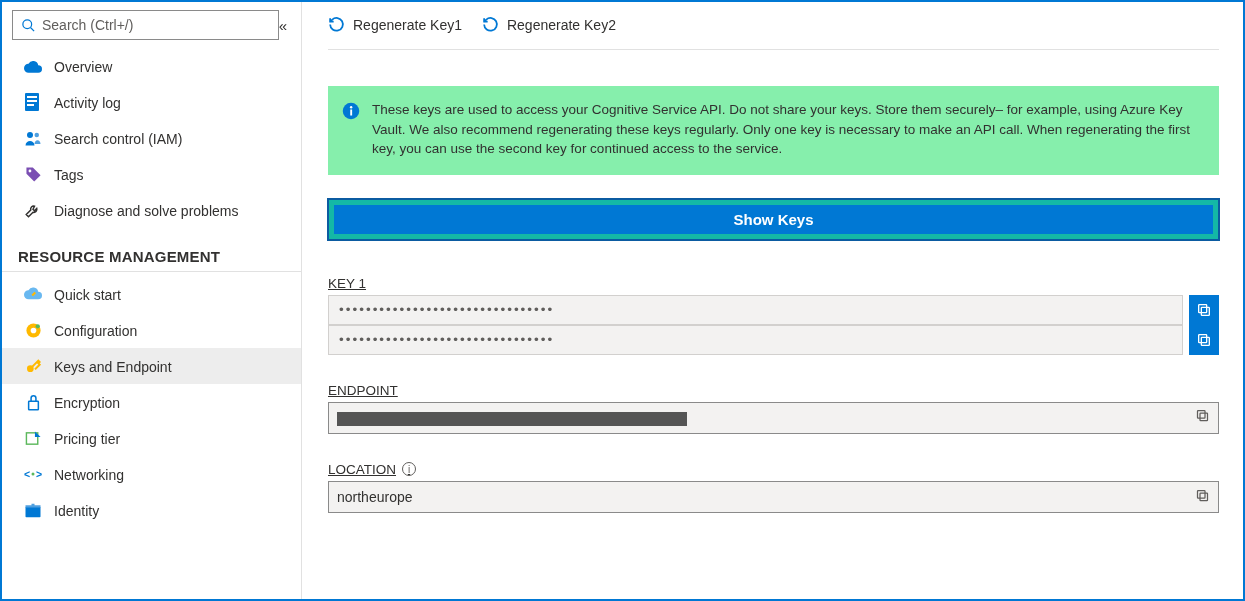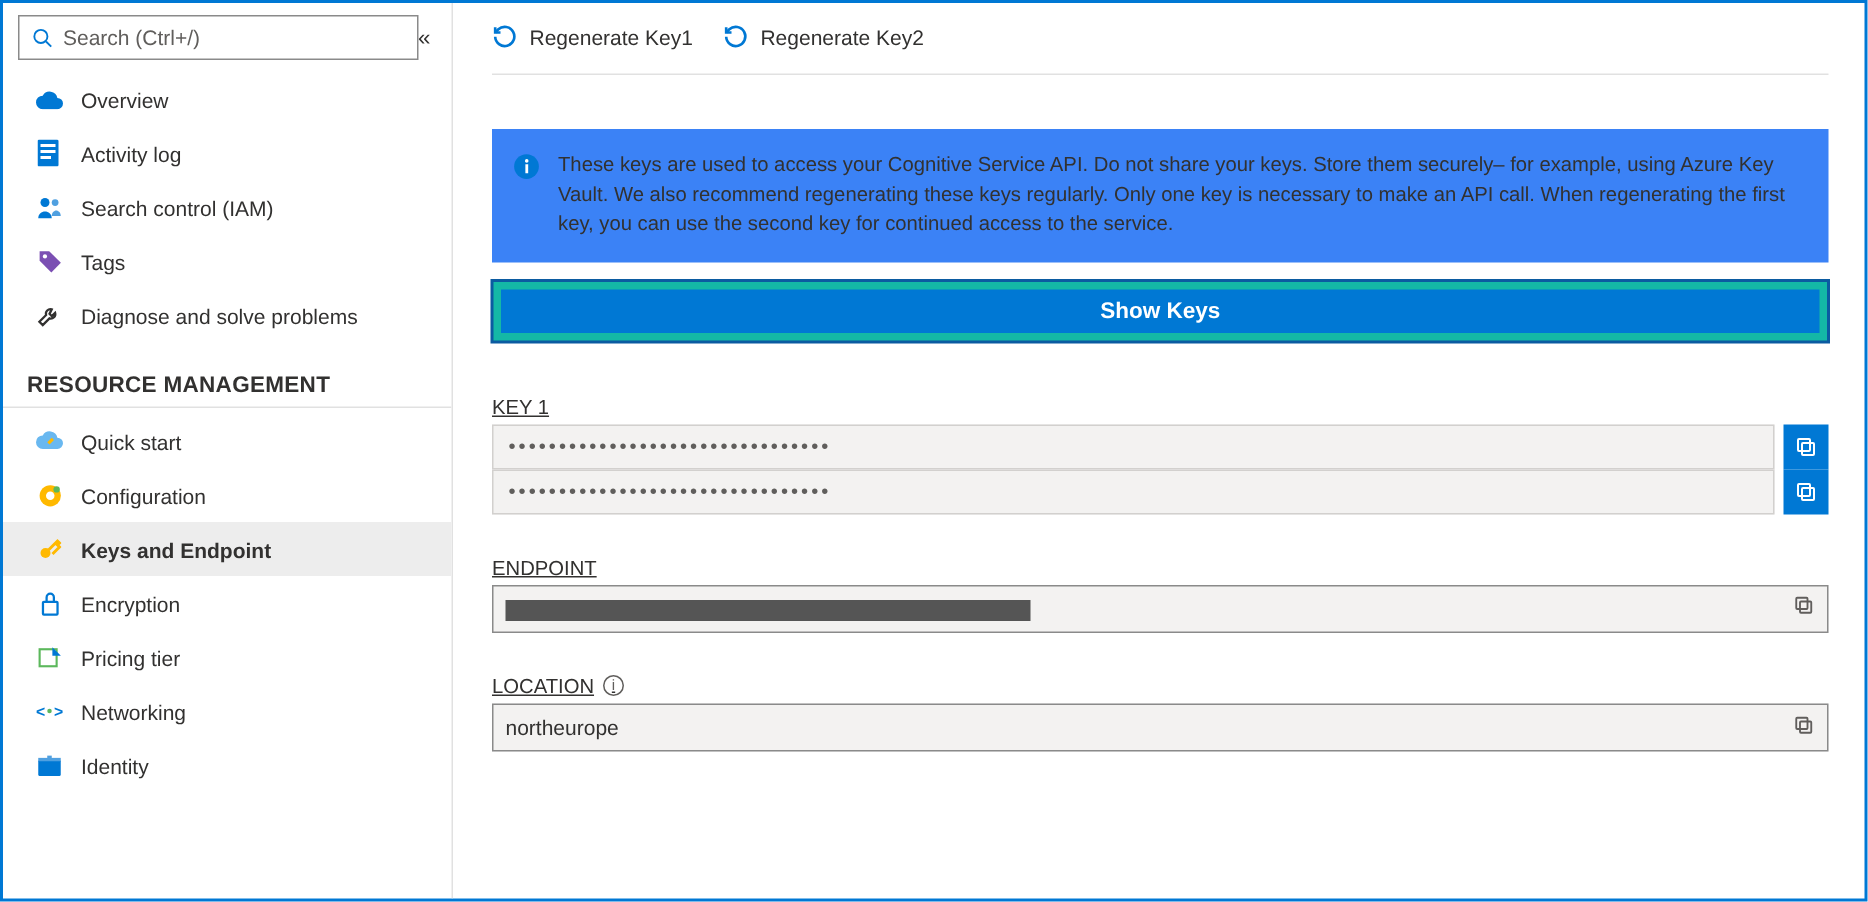--- a/index.html
+++ b/index.html
@@ -12,30 +12,30 @@
   .search-box input::placeholder { color: #605e5c; }
   .collapse-btn { font-size: 15px; color: #323130; cursor: pointer; padding-right:4px; }
 
   .nav-scroll { overflow-y: auto; flex:1; padding-right:0; }
   .nav-scroll::-webkit-scrollbar { width: 18px; }
   .nav-scroll::-webkit-scrollbar-track { background: #f3f2f1; }
   .nav-scroll::-webkit-scrollbar-thumb { background: #c8c6c4; }
   .nav-scroll::-webkit-scrollbar-button:single-button { height:16px; background:#f3f2f1; display:block; }
 
   .nav-item { display:flex; align-items:flex-end; gap:12px; padding: 9px 12px 9px 22px; font-size:14px; color:#323130; cursor:pointer; }
-  .nav-item.selected { background:#ededed;font-weight:bold; }
+  .nav-item.selected { background:#ededed; }
   .nav-item .icon { width:18px; height:18px; display:inline-flex; align-items:center; justify-content:center; }
   .section-header { padding: 14px 12px 6px 16px; font-size:15px; font-weight:600; color:#323130; letter-spacing: .2px; border-bottom:1px solid #e1e1e1; margin-bottom:4px; margin-top:6px;}
 
   .main { flex:1; display:flex; flex-direction:column; padding: 0 24px 0 26px; overflow:hidden; }
   .toolbar { display:flex; align-items:center; gap:20px; height:48px; border-bottom:1px solid #e1e1e1; margin-bottom: 36px; padding-bottom:2px;}
   .tool-btn { display:flex; align-items:center; gap:8px; font-size:14px; color:#323130; cursor:pointer; }
   .tool-btn svg { color:#0078d4; }
 
-  .info-box { background:#3b82f6; padding:14px 20px 16px 14px; display:flex; gap:12px; margin-bottom: 12px;}
+  .info-box { background:#86efac; padding:14px 20px 16px 14px; display:flex; gap:12px; margin-bottom: 24px;}
   .info-box .infoicon { flex-shrink:0; margin-top: 2px;}
   .info-box p { font-size:13.5px; color:#323130; line-height:1.45; }
 
   .show-keys-btn { background:#0078d4; color:#fff; border:6px solid #14b8a6; font-size:15px; font-weight:600; padding:6px 22px; cursor:pointer; outline:2px solid #0b5ba1; outline-offset: -1px; margin-bottom:8px;}
 
   .field-label { font-size:13.5px; color:#323130; margin:28px 0 4px 0; display:flex; align-items:center; gap:6px;text-decoration:underline;}
   .field-row { display:flex; align-items:stretch; gap:6px; }
   .field-row input { flex:1; height:30px; border:1px solid #d2d0ce; background:#f3f2f1; padding:0 10px; font-size:13.5px; color:#605e5c; }
   .dots { letter-spacing: 2px; color:#777; }
   .copy-btn { width:30px; height:30px; border:none; display:flex; align-items:center; justify-content:center; cursor:pointer; }

